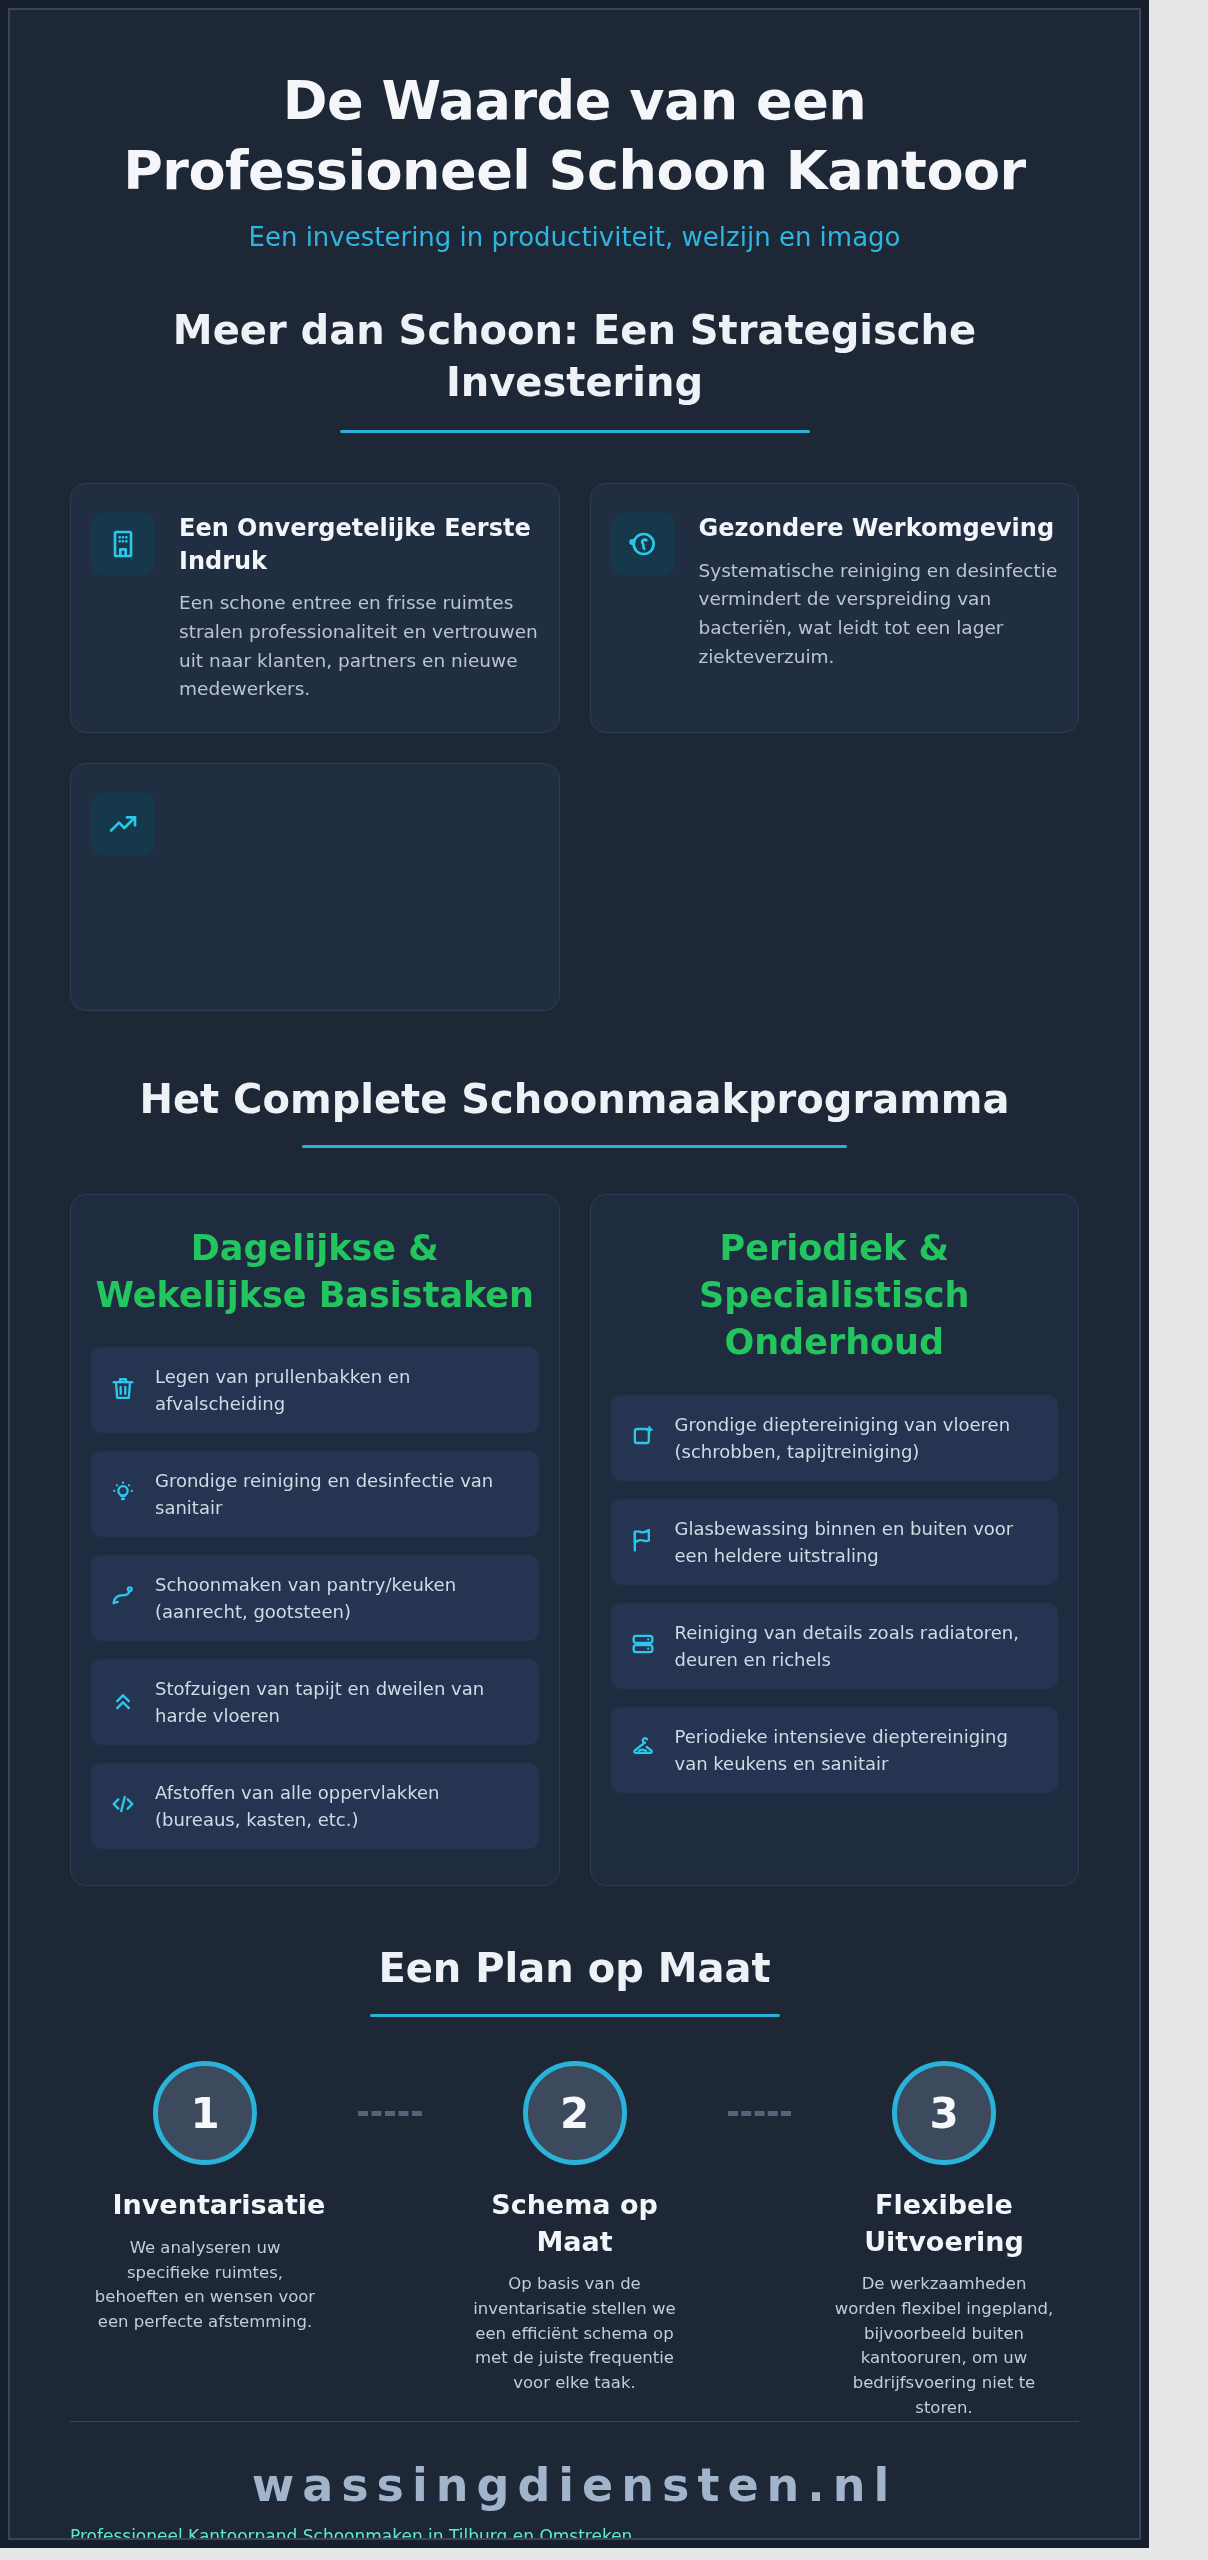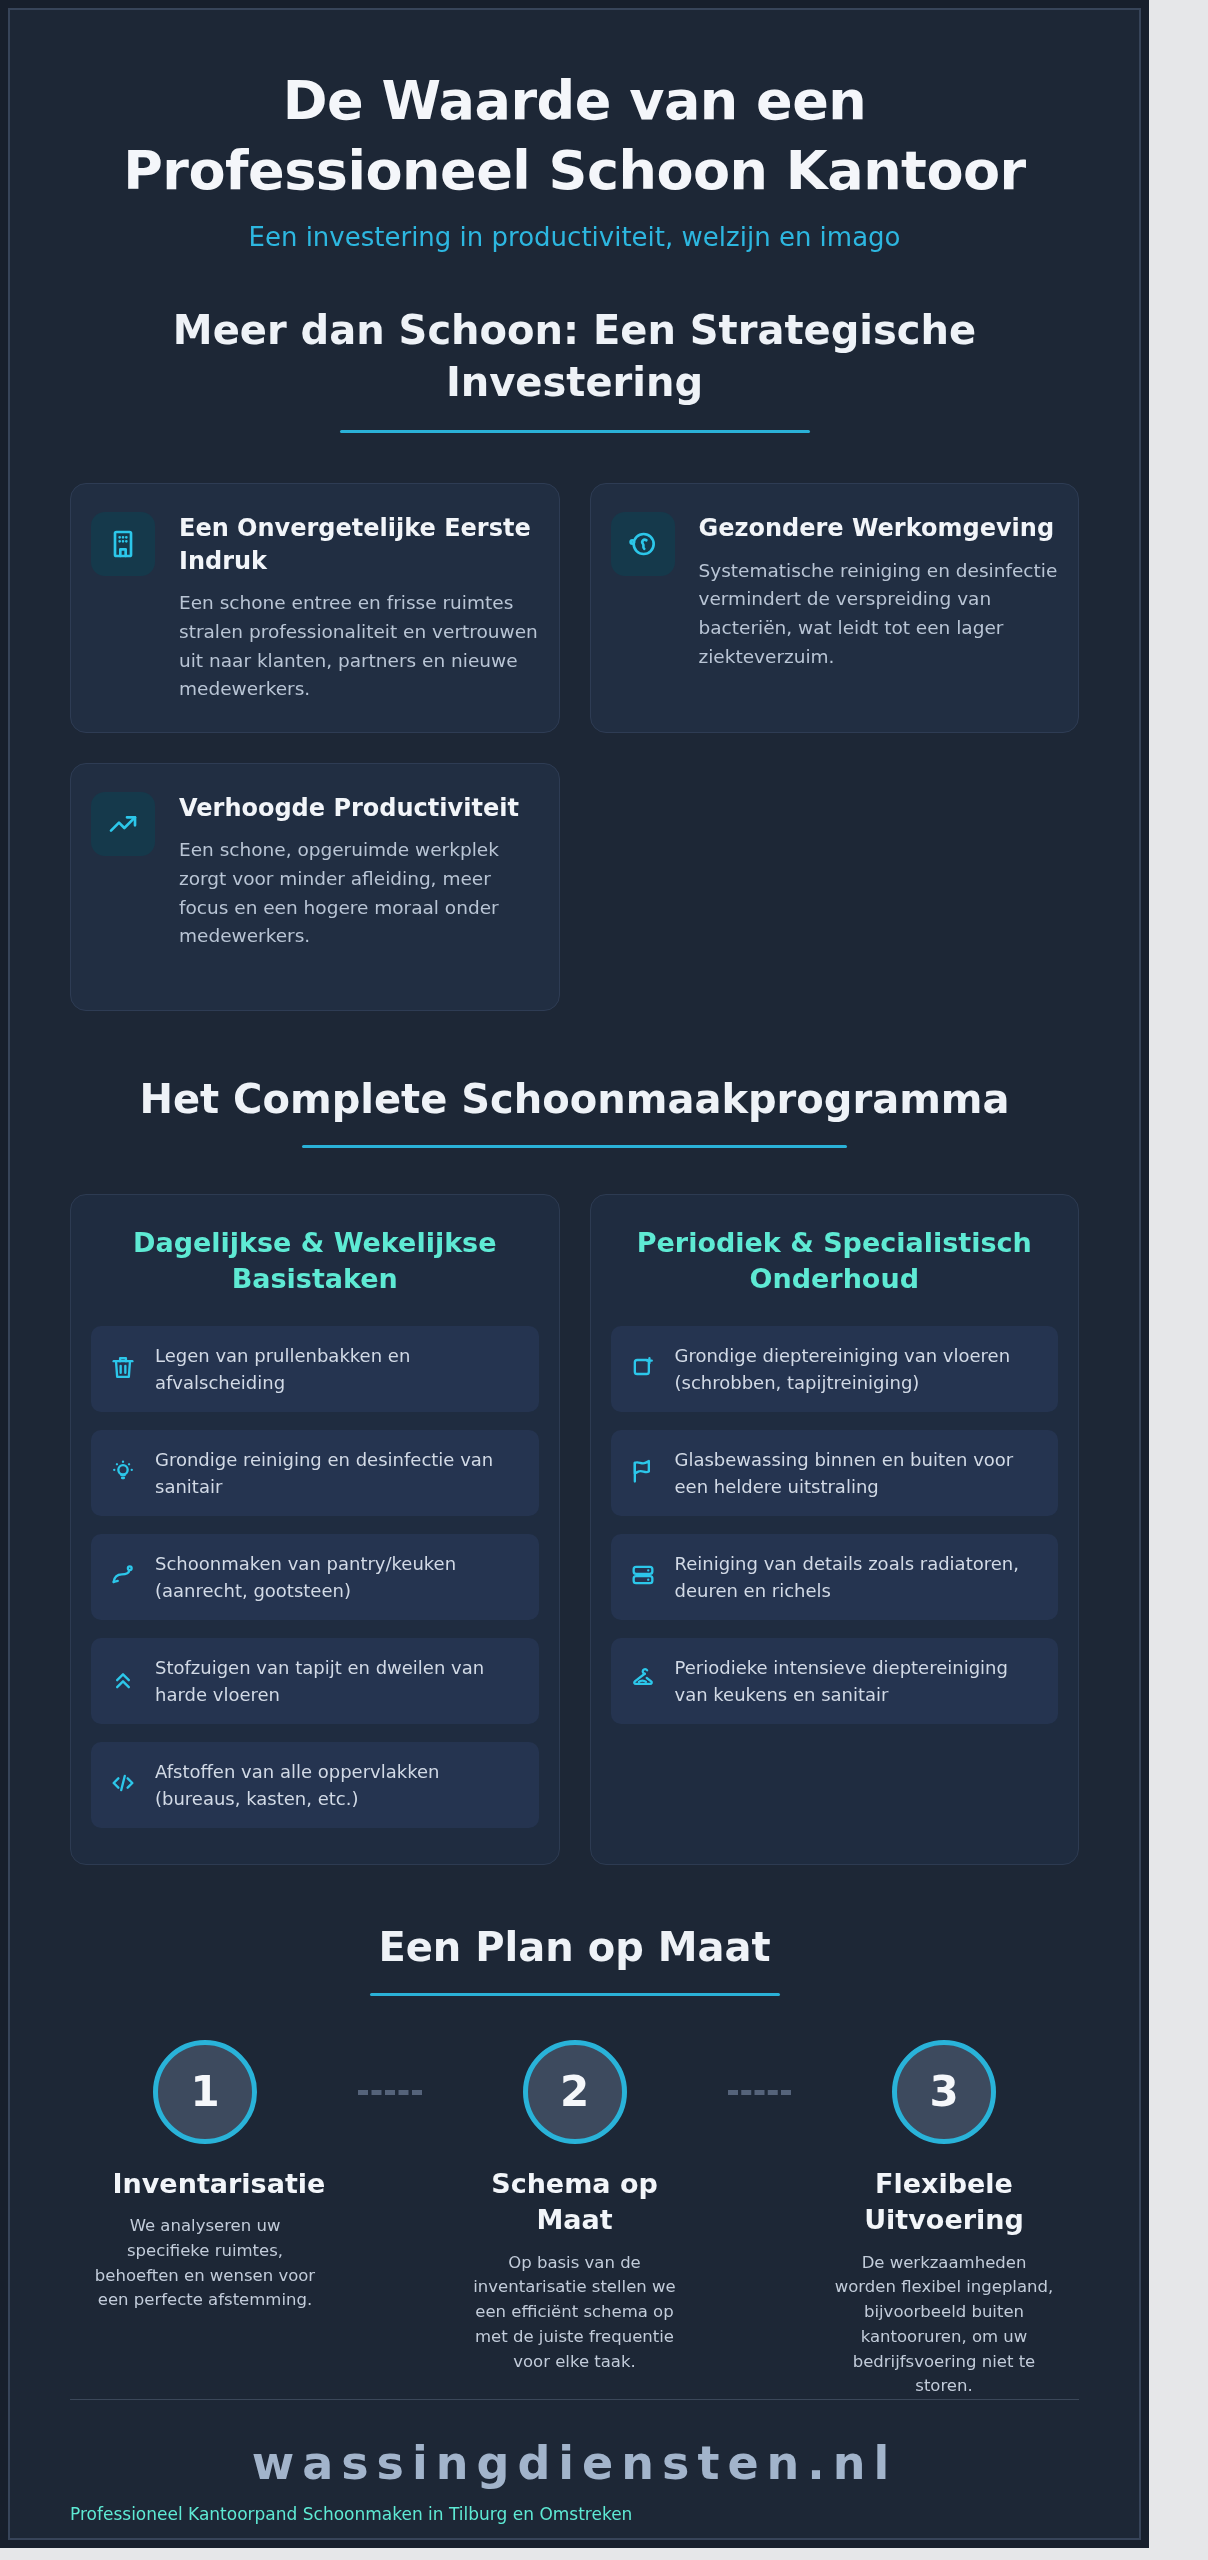--- a/index.html
+++ b/index.html
@@ -52,21 +52,21 @@
   }
   .card-title { font-size:24px; font-weight:bold; color:#f2f5f9; line-height:1.35; }
   .card-text { margin-top:12px; font-size:18.5px; line-height:1.55; color:#b9c5d5; }
   
   .panels { margin-top:46px; display:grid; grid-template-columns:1fr 1fr; gap:30px; }
   .panel {
     background:#1f2c40; border:1px solid #2d3b52; border-radius:16px;
     padding:30px 20px 36px;
   }
   .panel-title {
-    text-align:center; font-size:27px; font-weight:bold; color:#5eead4; line-height:1.35;
+    text-align:center; font-size:35px; font-weight:bold; color:#22c55e; line-height:1.35;
   }
   .task-list { margin-top:28px; display:flex; flex-direction:column; gap:18px; }
   .task {
     background:#253450; border-radius:10px; padding:16px 18px;
     display:flex; align-items:center; gap:18px; min-height:86px;
   }
   .task-text { font-size:18px; line-height:1.5; color:#d2dae6; }
   
   .steps { margin-top:44px; display:flex; align-items:flex-start; padding:0 10px; }
   .step { width:250px; display:flex; flex-direction:column; align-items:center; }
@@ -144,24 +144,20 @@
           </div>
         </div>
 
         <div class="card">
           <div class="icon-tile">
             <svg class="ic" width="32" height="32" viewBox="0 0 24 24">
               <polyline points="3 17 9 11 13 15 21 7"></polyline>
               <polyline points="15 7 21 7 21 13"></polyline>
             </svg>
           </div>
-          <div>
-            <div class="card-title">Verhoogde Productiviteit</div>
-            <div class="card-text">Een schone, opgeruimde werkplek zorgt voor minder afleiding, meer focus en een hogere moraal onder medewerkers.</div>
-          </div>
         </div>
 
 
       </div>
     </div>
 
     <div class="sec2">
       <h2 class="section-heading">Het Complete Schoonmaakprogramma</h2>
       <div class="underline u2"></div>
 

